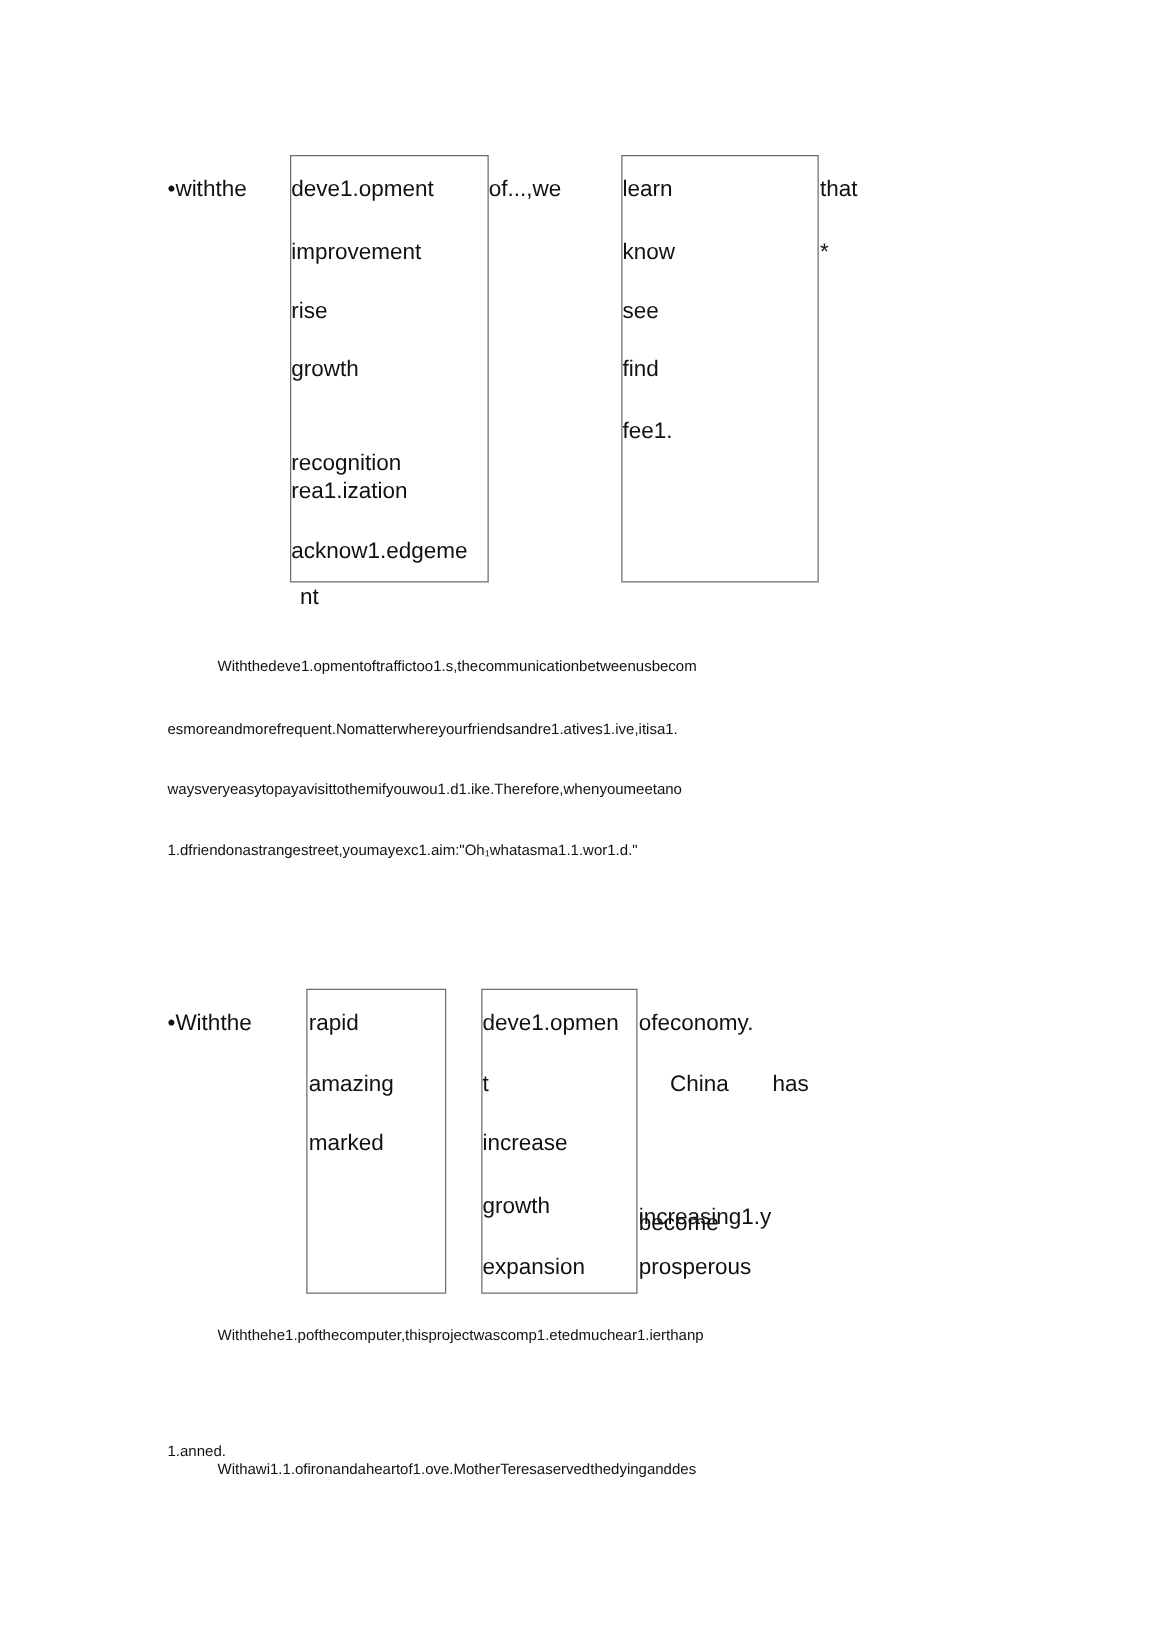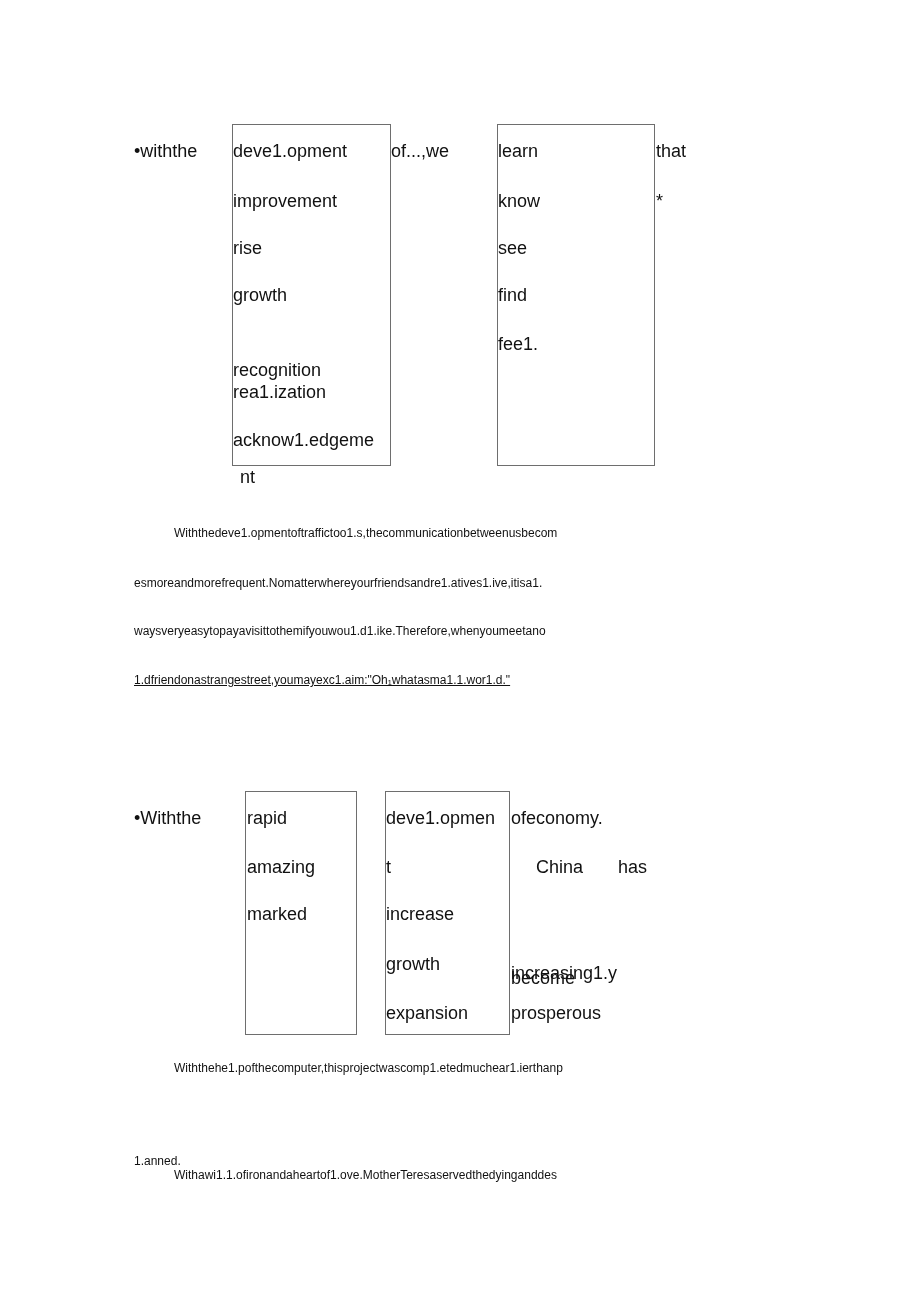--- a/index.html
+++ b/index.html
@@ -39,21 +39,21 @@
   <span class="t" style="left:498px;top:333px;">fee1.</span>
 
   <span class="t" style="left:656px;top:140px;">that</span>
   <span class="t" style="left:656px;top:190px;">*</span>
 </div>
 
 <div>
   <span class="para" style="left:174px;top:526px;">Withthedeve1.opmentoftraffictoo1.s,thecommunicationbetweenusbecom</span>
   <span class="para" style="left:134px;top:576px;">esmoreandmorefrequent.Nomatterwhereyourfriendsandre1.atives1.ive,itisa1.</span>
   <span class="para" style="left:134px;top:624px;">waysveryeasytopayavisittothemifyouwou1.d1.ike.Therefore,whenyoumeetano</span>
-  <span class="para" style="left:134px;top:673px;text-decoration:underline;">1.dfriendonastrangestreet,youmayexc1.aim:"Oh₁whatasma1.1.wor1.d."</span>
+  <span class="para" style="left:134px;top:673px;">1.dfriendonastrangestreet,youmayexc1.aim:"Oh₁whatasma1.1.wor1.d."</span>
 </div>
 
 <div>
   <span class="t" style="left:134px;top:807px;">•Withthe</span>
 
   <div class="box" style="left:245px;top:791px;width:112px;height:244px;"></div>
   <span class="t" style="left:247px;top:807px;">rapid</span>
   <span class="t" style="left:247px;top:856px;">amazing</span>
   <span class="t" style="left:247px;top:903px;">marked</span>
 

